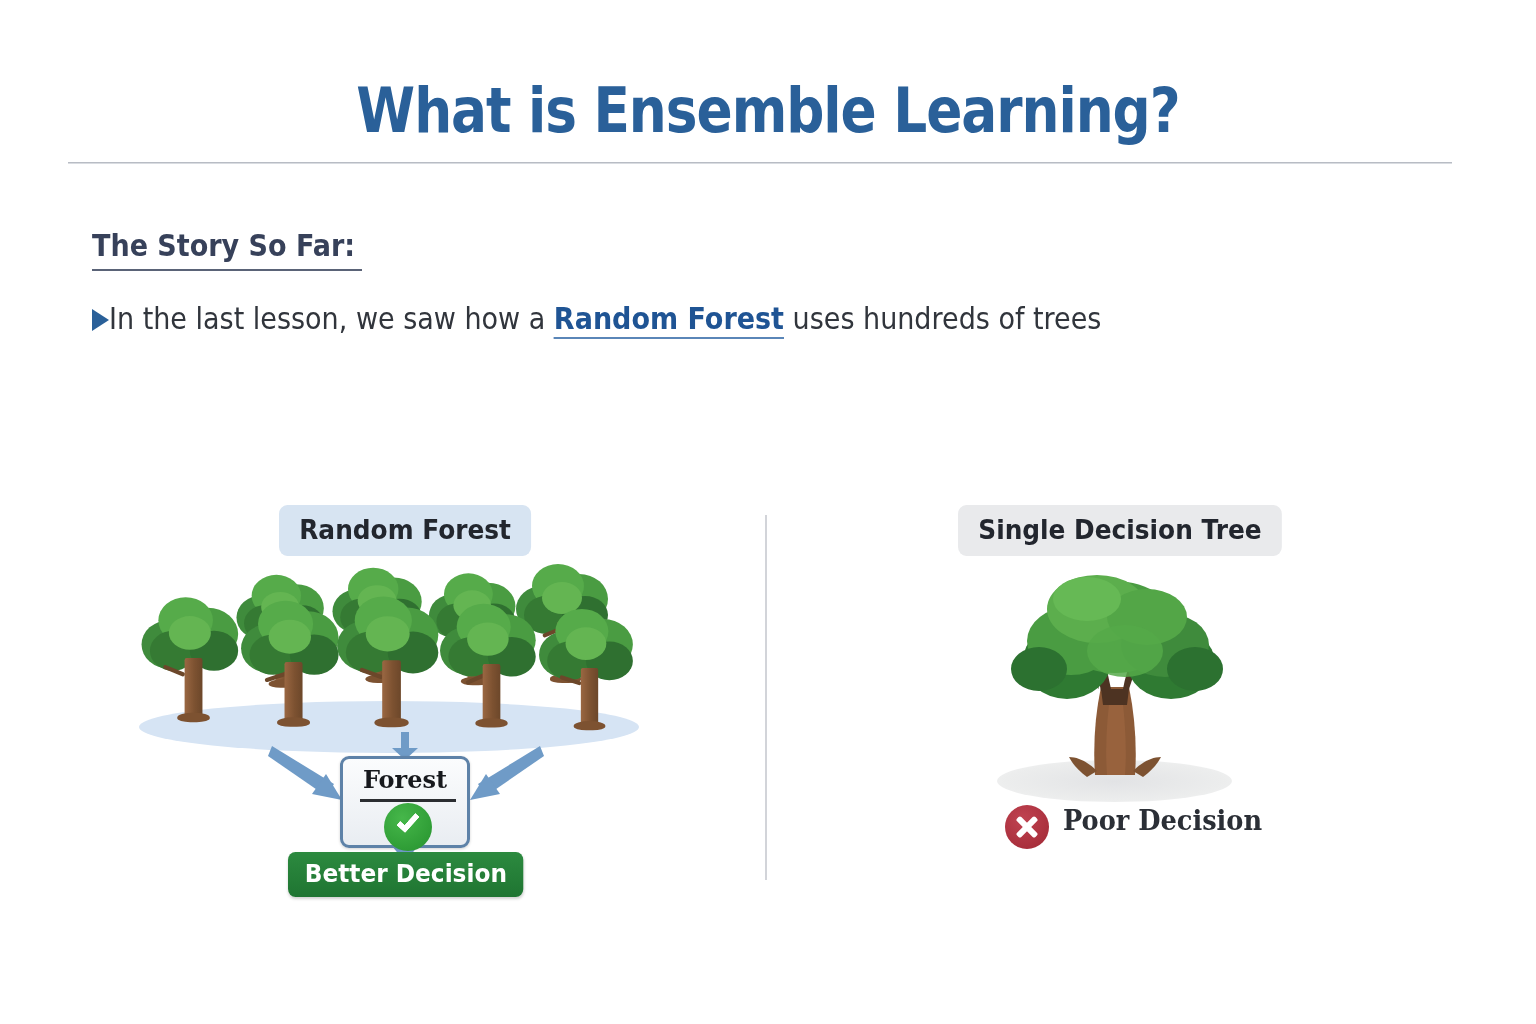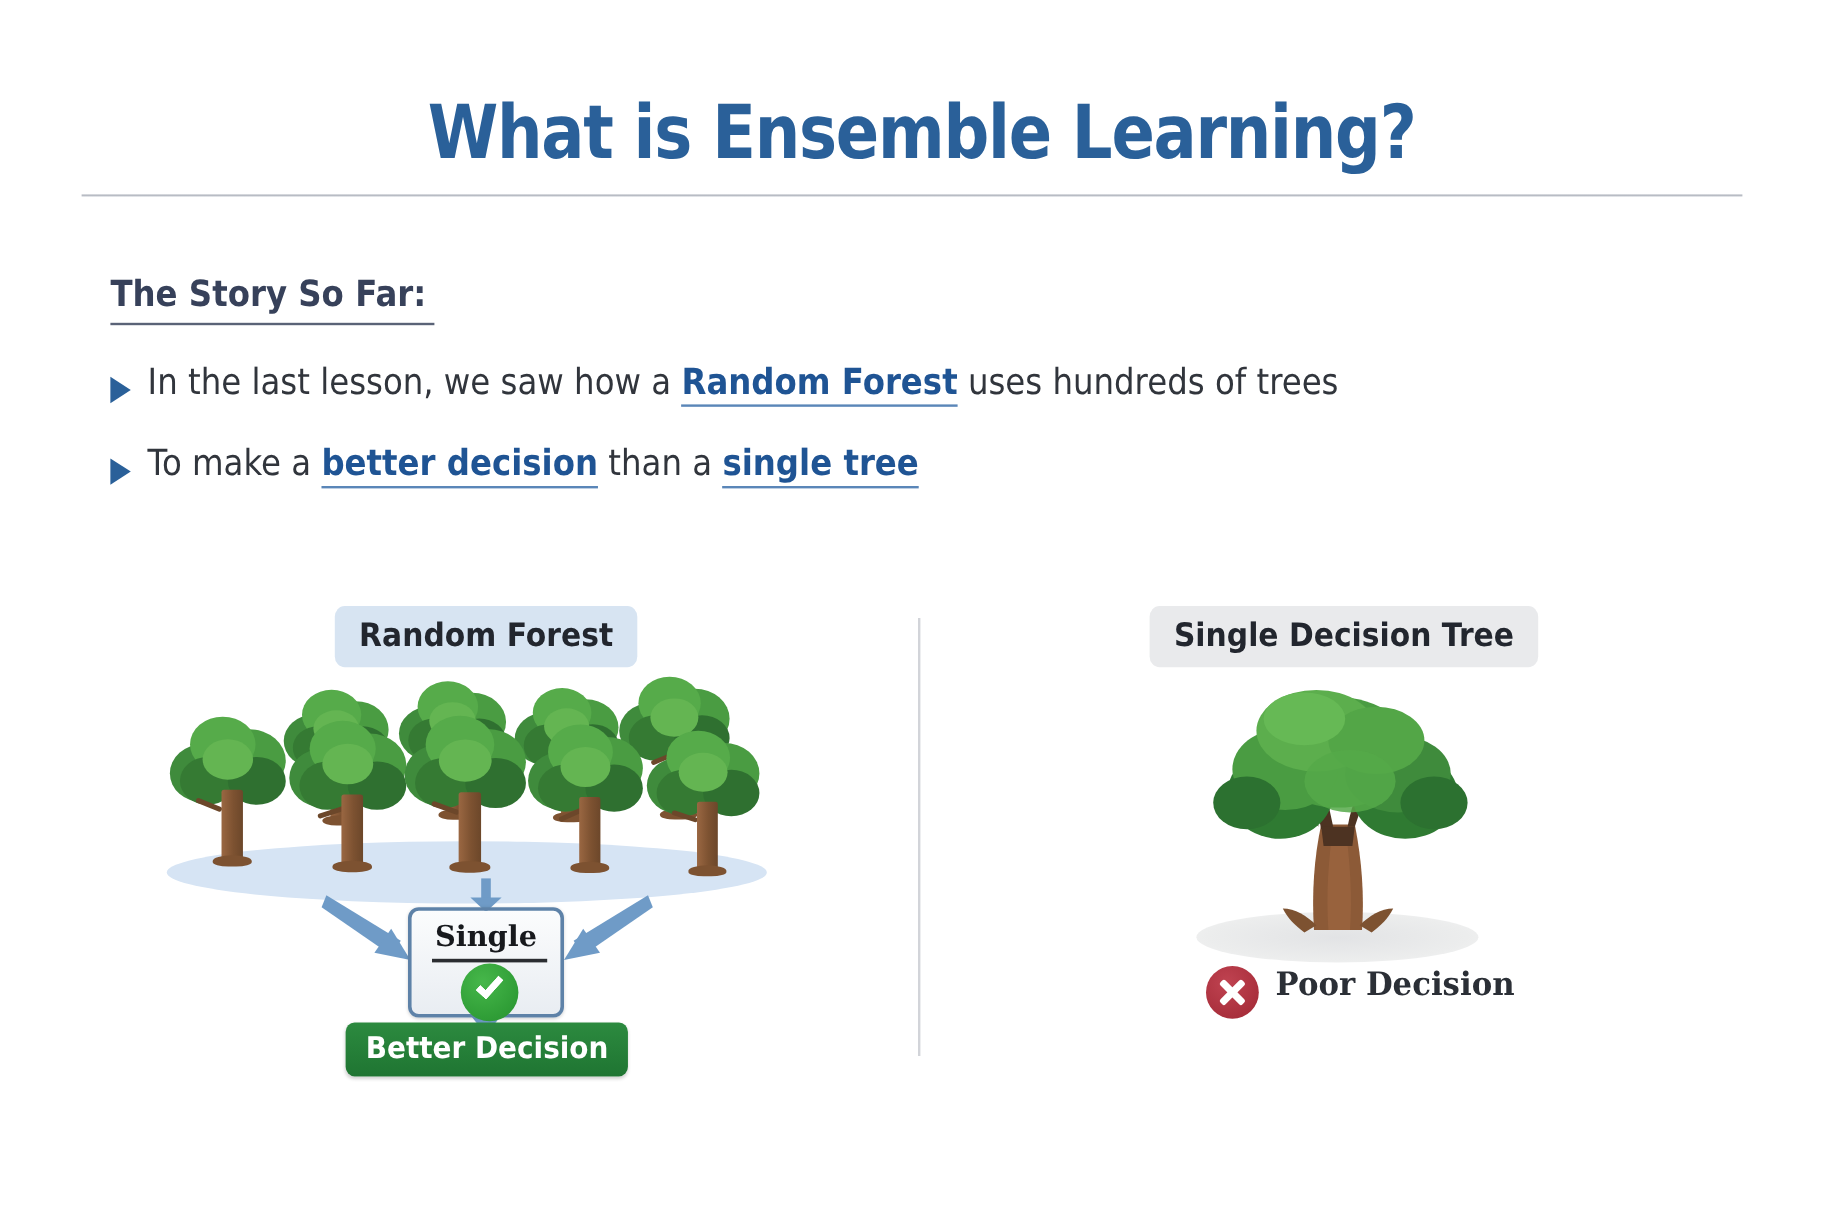--- a/index.html
+++ b/index.html
@@ -42,21 +42,21 @@
     white-space:nowrap;
   }
   .story-underline {
     position:absolute; left:92px; top:269px; width:270px; height:2px;
     background:#5a6377;
   }
 
   
   .bullet-row {
     position:absolute; left:92px;
-    display:flex; align-items:flex-end; gap:14px;
+    display:flex; align-items:center; 
     white-space:nowrap;
   }
   .bullet-row.b1 { top:301px; }
   .bullet-row.b2 { top:369px; }
   .tri {
     width:0; height:0;
     border-left:17px solid #2a6099;
     border-top:11px solid transparent;
     border-bottom:11px solid transparent;
     flex:0 0 auto;
@@ -206,24 +206,20 @@
   <div class="title-rule"></div>
 
   <div class="story-head">The Story So Far:</div>
   <div class="story-underline"></div>
 
   <div class="bullet-row b1">
     <span class="tri"></span>
     <span class="bullet-text"><span>In the last lesson, we saw how a </span><span class="hl">Random Forest</span><span> uses hundreds of trees</span></span>
   </div>
 
-  <div class="bullet-row b2">
-    <span class="tri"></span>
-    <span class="bullet-text"><span>To make a </span><span class="hl">better decision</span><span> than a </span><span class="hl">single tree</span></span>
-  </div>
 
   <div class="col-label forest">Random Forest</div>
   <div class="col-label single">Single Decision Tree</div>
 
   <div class="v-divider"></div>
 
   <div class="forest-scene">
 
     <div class="ground-ellipse"></div>
 
@@ -330,21 +326,21 @@
         <path d="M 366 214 L 350 240 L 380 234 Z"></path>
 
         <rect x="281" y="172" width="8" height="18"></rect>
         <path d="M 272 188 L 298 188 L 285 200 Z"></path>
 
         <path d="M 272 286 L 298 286 L 285 302 Z"></path>
       </g>
     </svg>
 
     <div class="voting-box">
-      <div class="voting-text">Single</div>
+      <div class="voting-text">Forest</div>
       <div class="voting-rule"></div>
       <div class="check-circle">
         <div class="check-mark"></div>
       </div>
     </div>
 
     <div class="better-banner">Better Decision</div>
   </div>
 
   <div class="single-scene">

